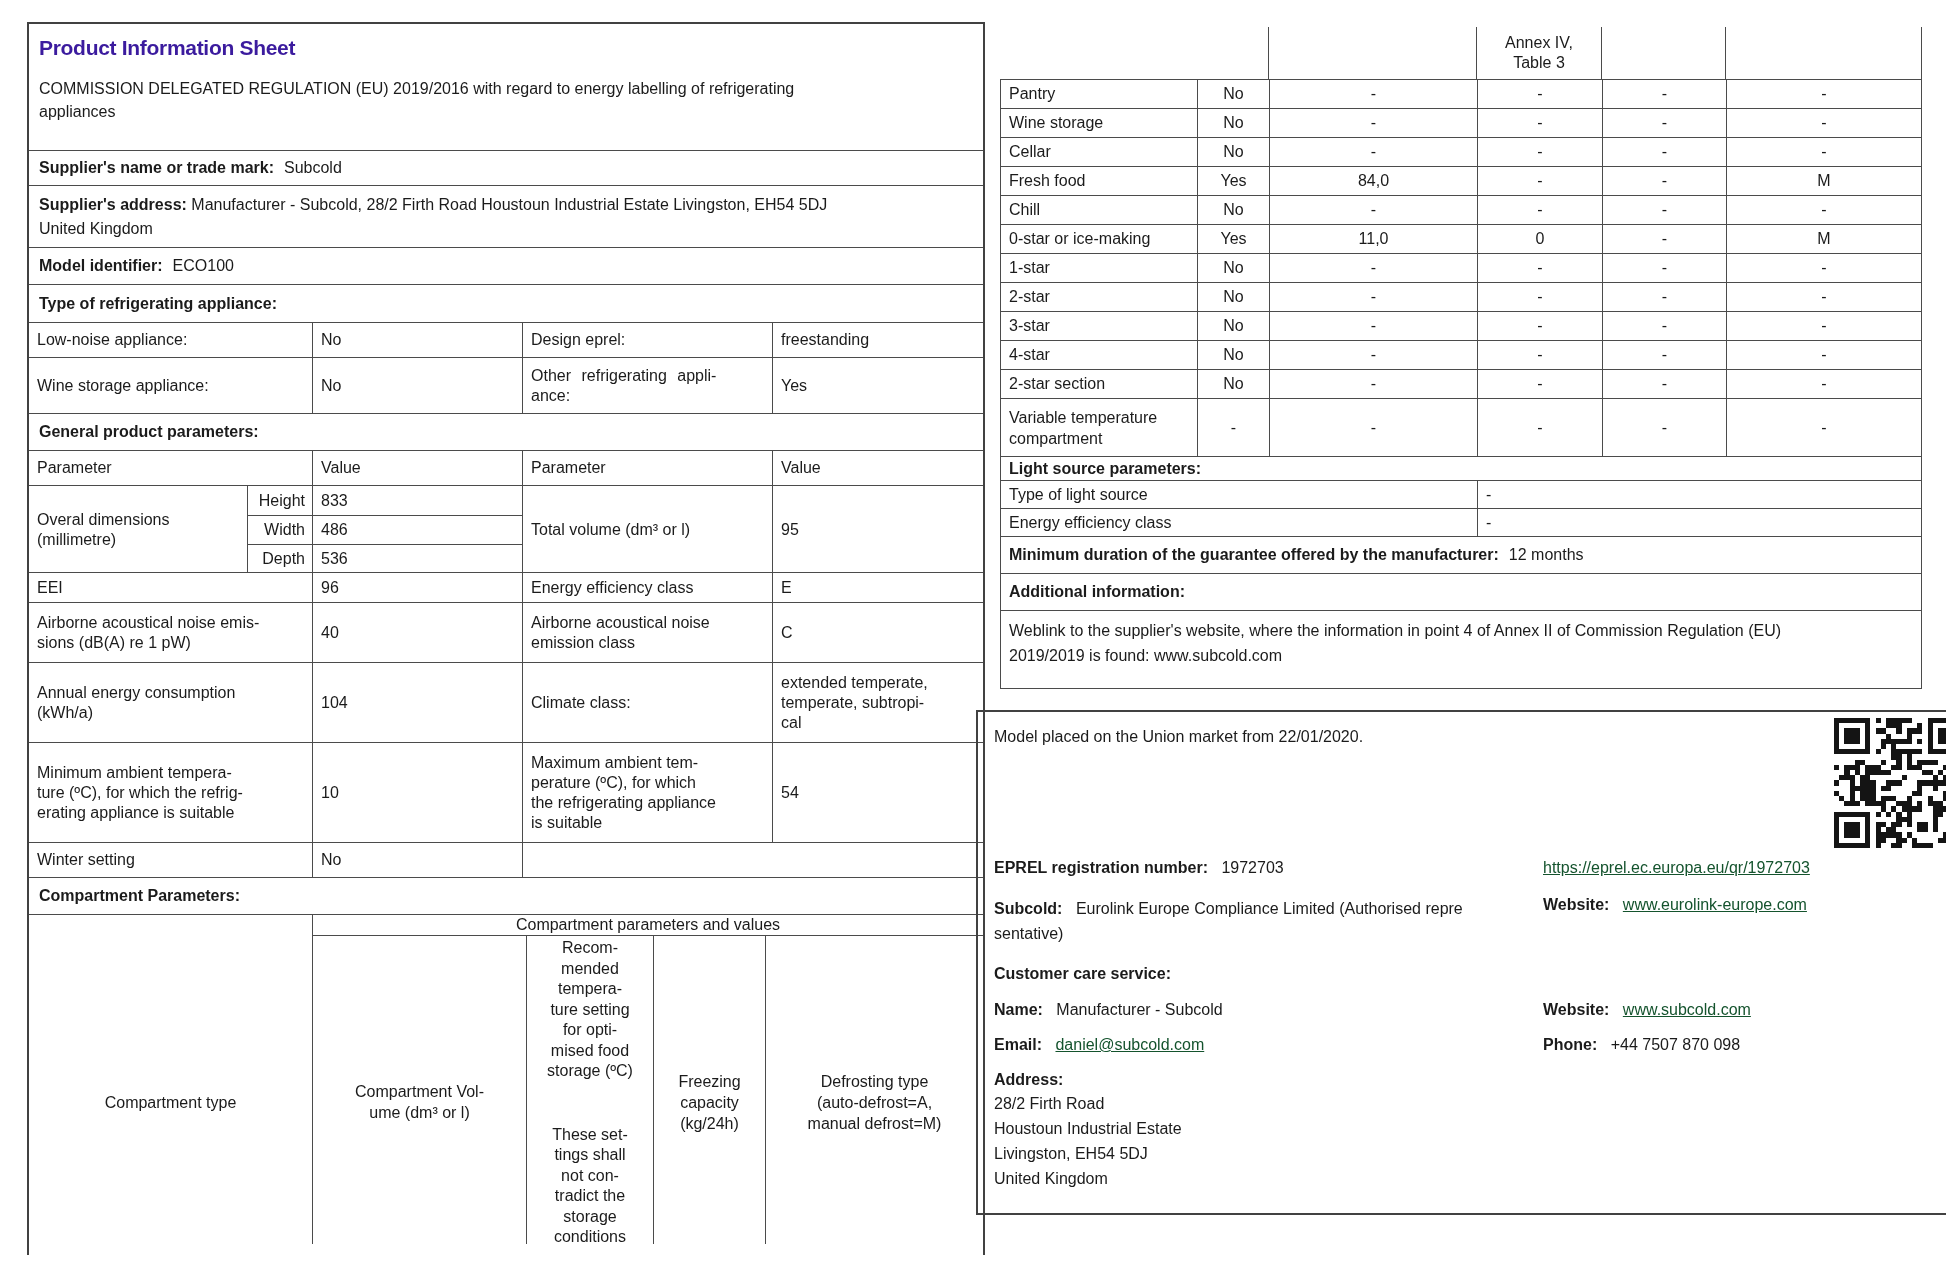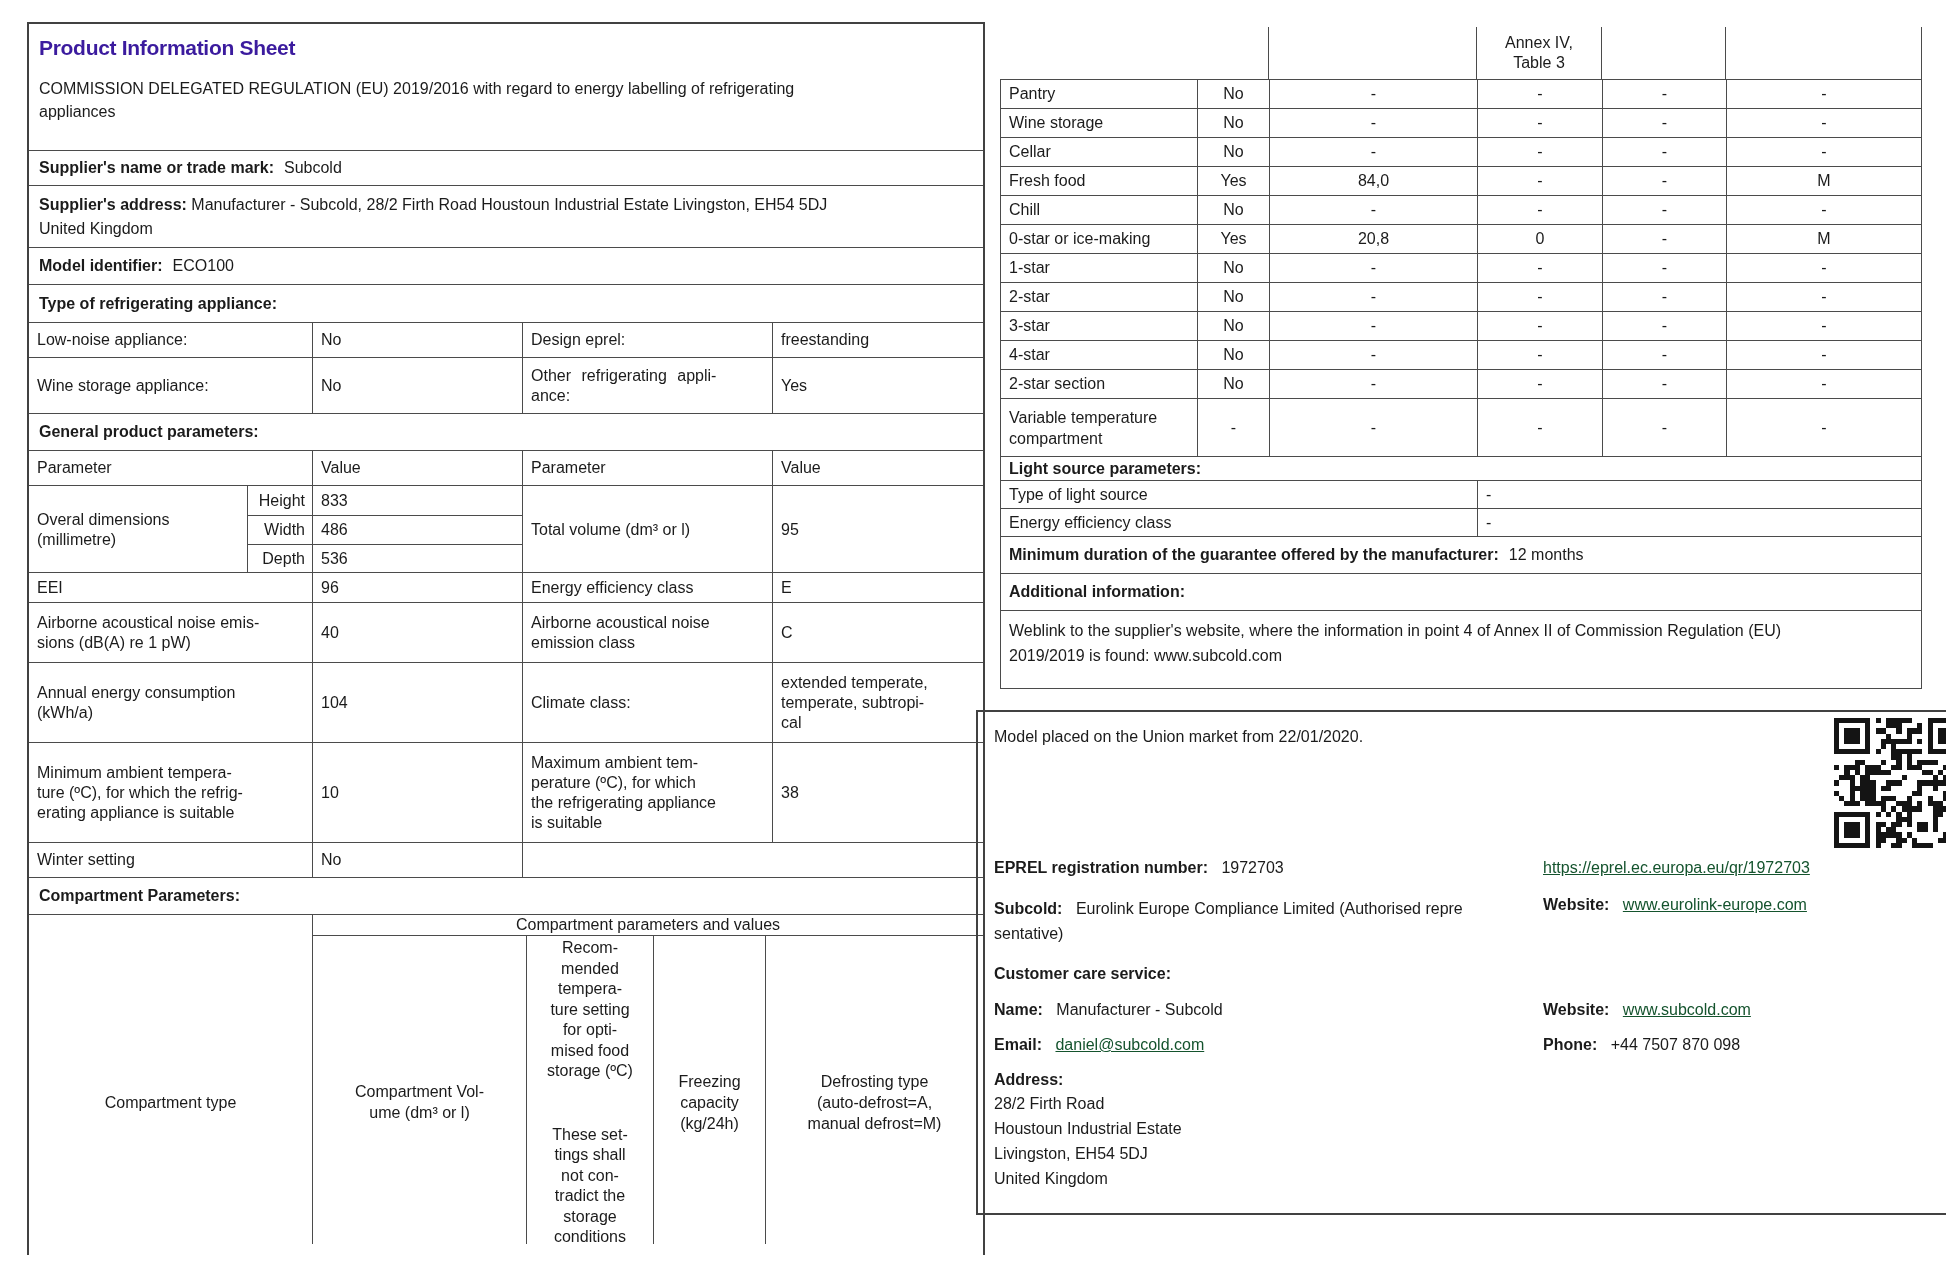--- a/index.html
+++ b/index.html
@@ -176,21 +176,21 @@
 
   <div class="sec bt grid4 h100">
     <div class="ml">Minimum ambient tempera-
 ture (ºC), for which the refrig-
 erating appliance is suitable</div>
     <div class="bl">10</div>
     <div class="bl ml">Maximum ambient tem-
 perature (ºC), for which
 the refrigerating appliance
 is suitable</div>
-    <div class="bl">38</div>
+    <div class="bl">54</div>
   </div>
 
   <div class="sec bt gridW h35">
     <div>Winter setting</div>
     <div class="bl">No</div>
     <div class="bl"></div>
   </div>
 
   <div class="sec bt row-line h37">
     <b>Compartment Parameters:</b>
@@ -278,21 +278,21 @@
     <div class="cn">Chill</div>
     <div class="cv bl">No</div>
     <div class="cv bl">-</div>
     <div class="cv bl">-</div>
     <div class="cv bl">-</div>
     <div class="cv bl">-</div>
   </div>
   <div class="crow">
     <div class="cn">0-star or ice-making</div>
     <div class="cv bl">Yes</div>
-    <div class="cv bl">20,8</div>
+    <div class="cv bl">11,0</div>
     <div class="cv bl">0</div>
     <div class="cv bl">-</div>
     <div class="cv bl">M</div>
   </div>
   <div class="crow">
     <div class="cn">1-star</div>
     <div class="cv bl">No</div>
     <div class="cv bl">-</div>
     <div class="cv bl">-</div>
     <div class="cv bl">-</div>

